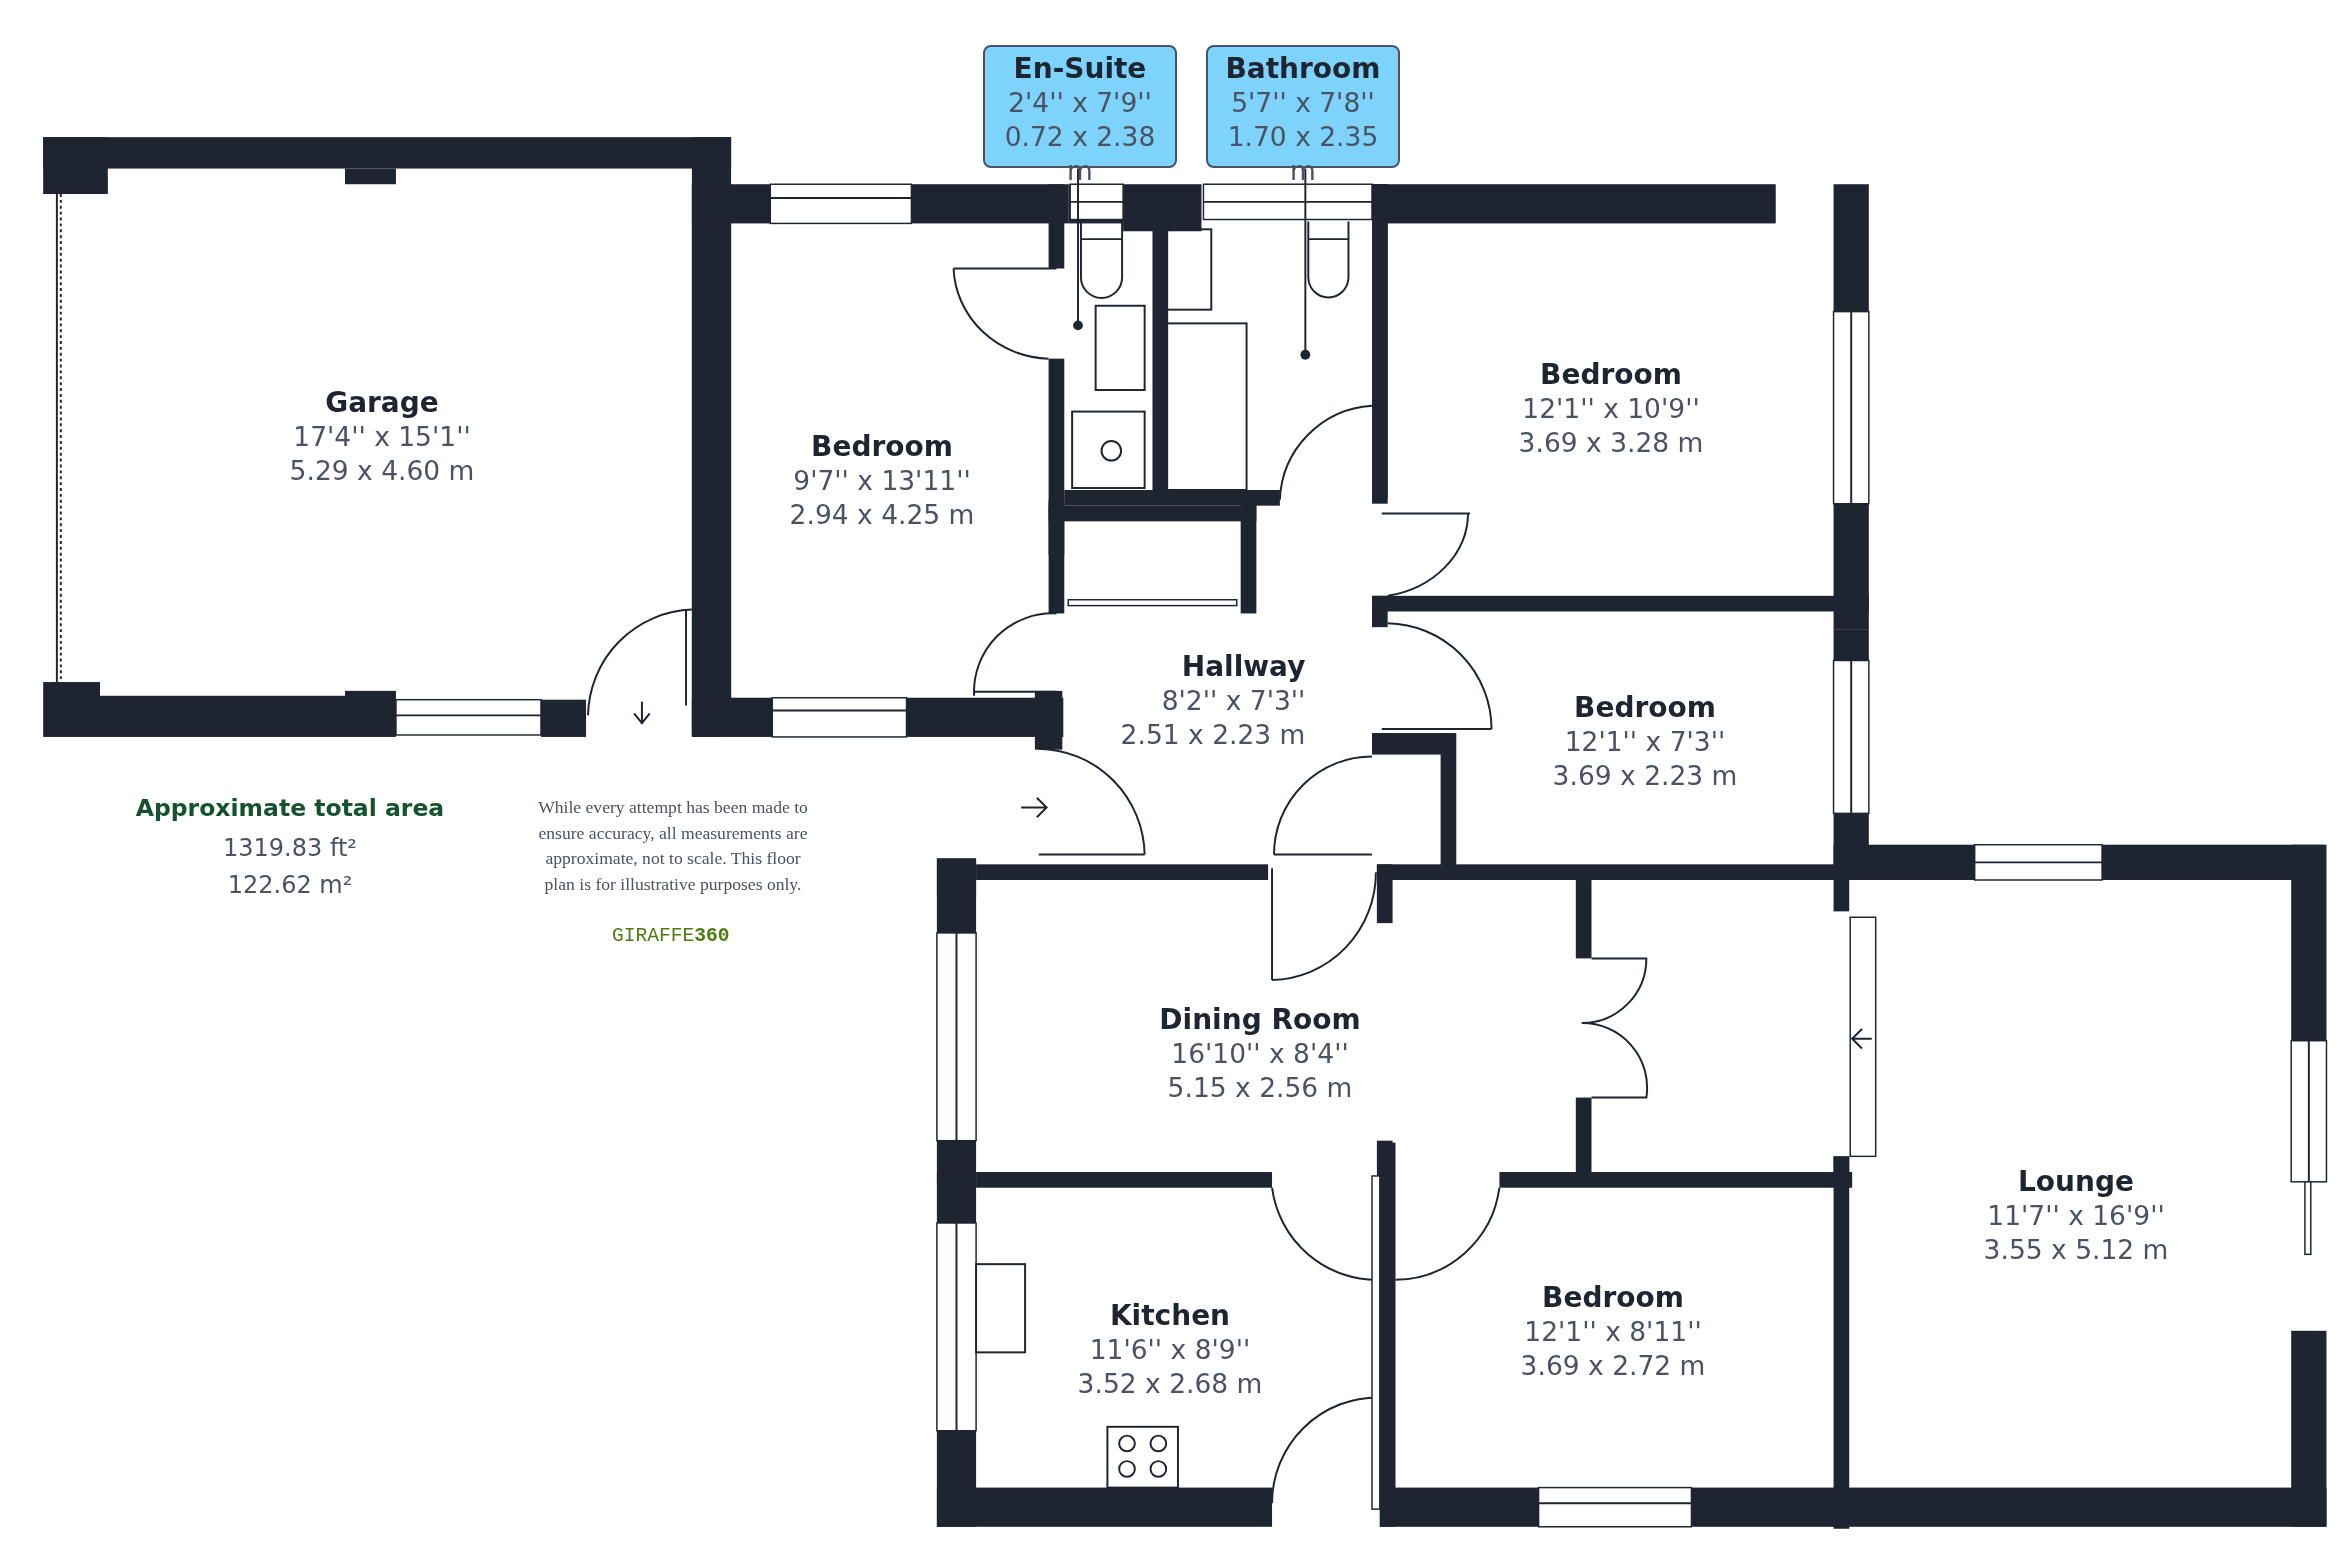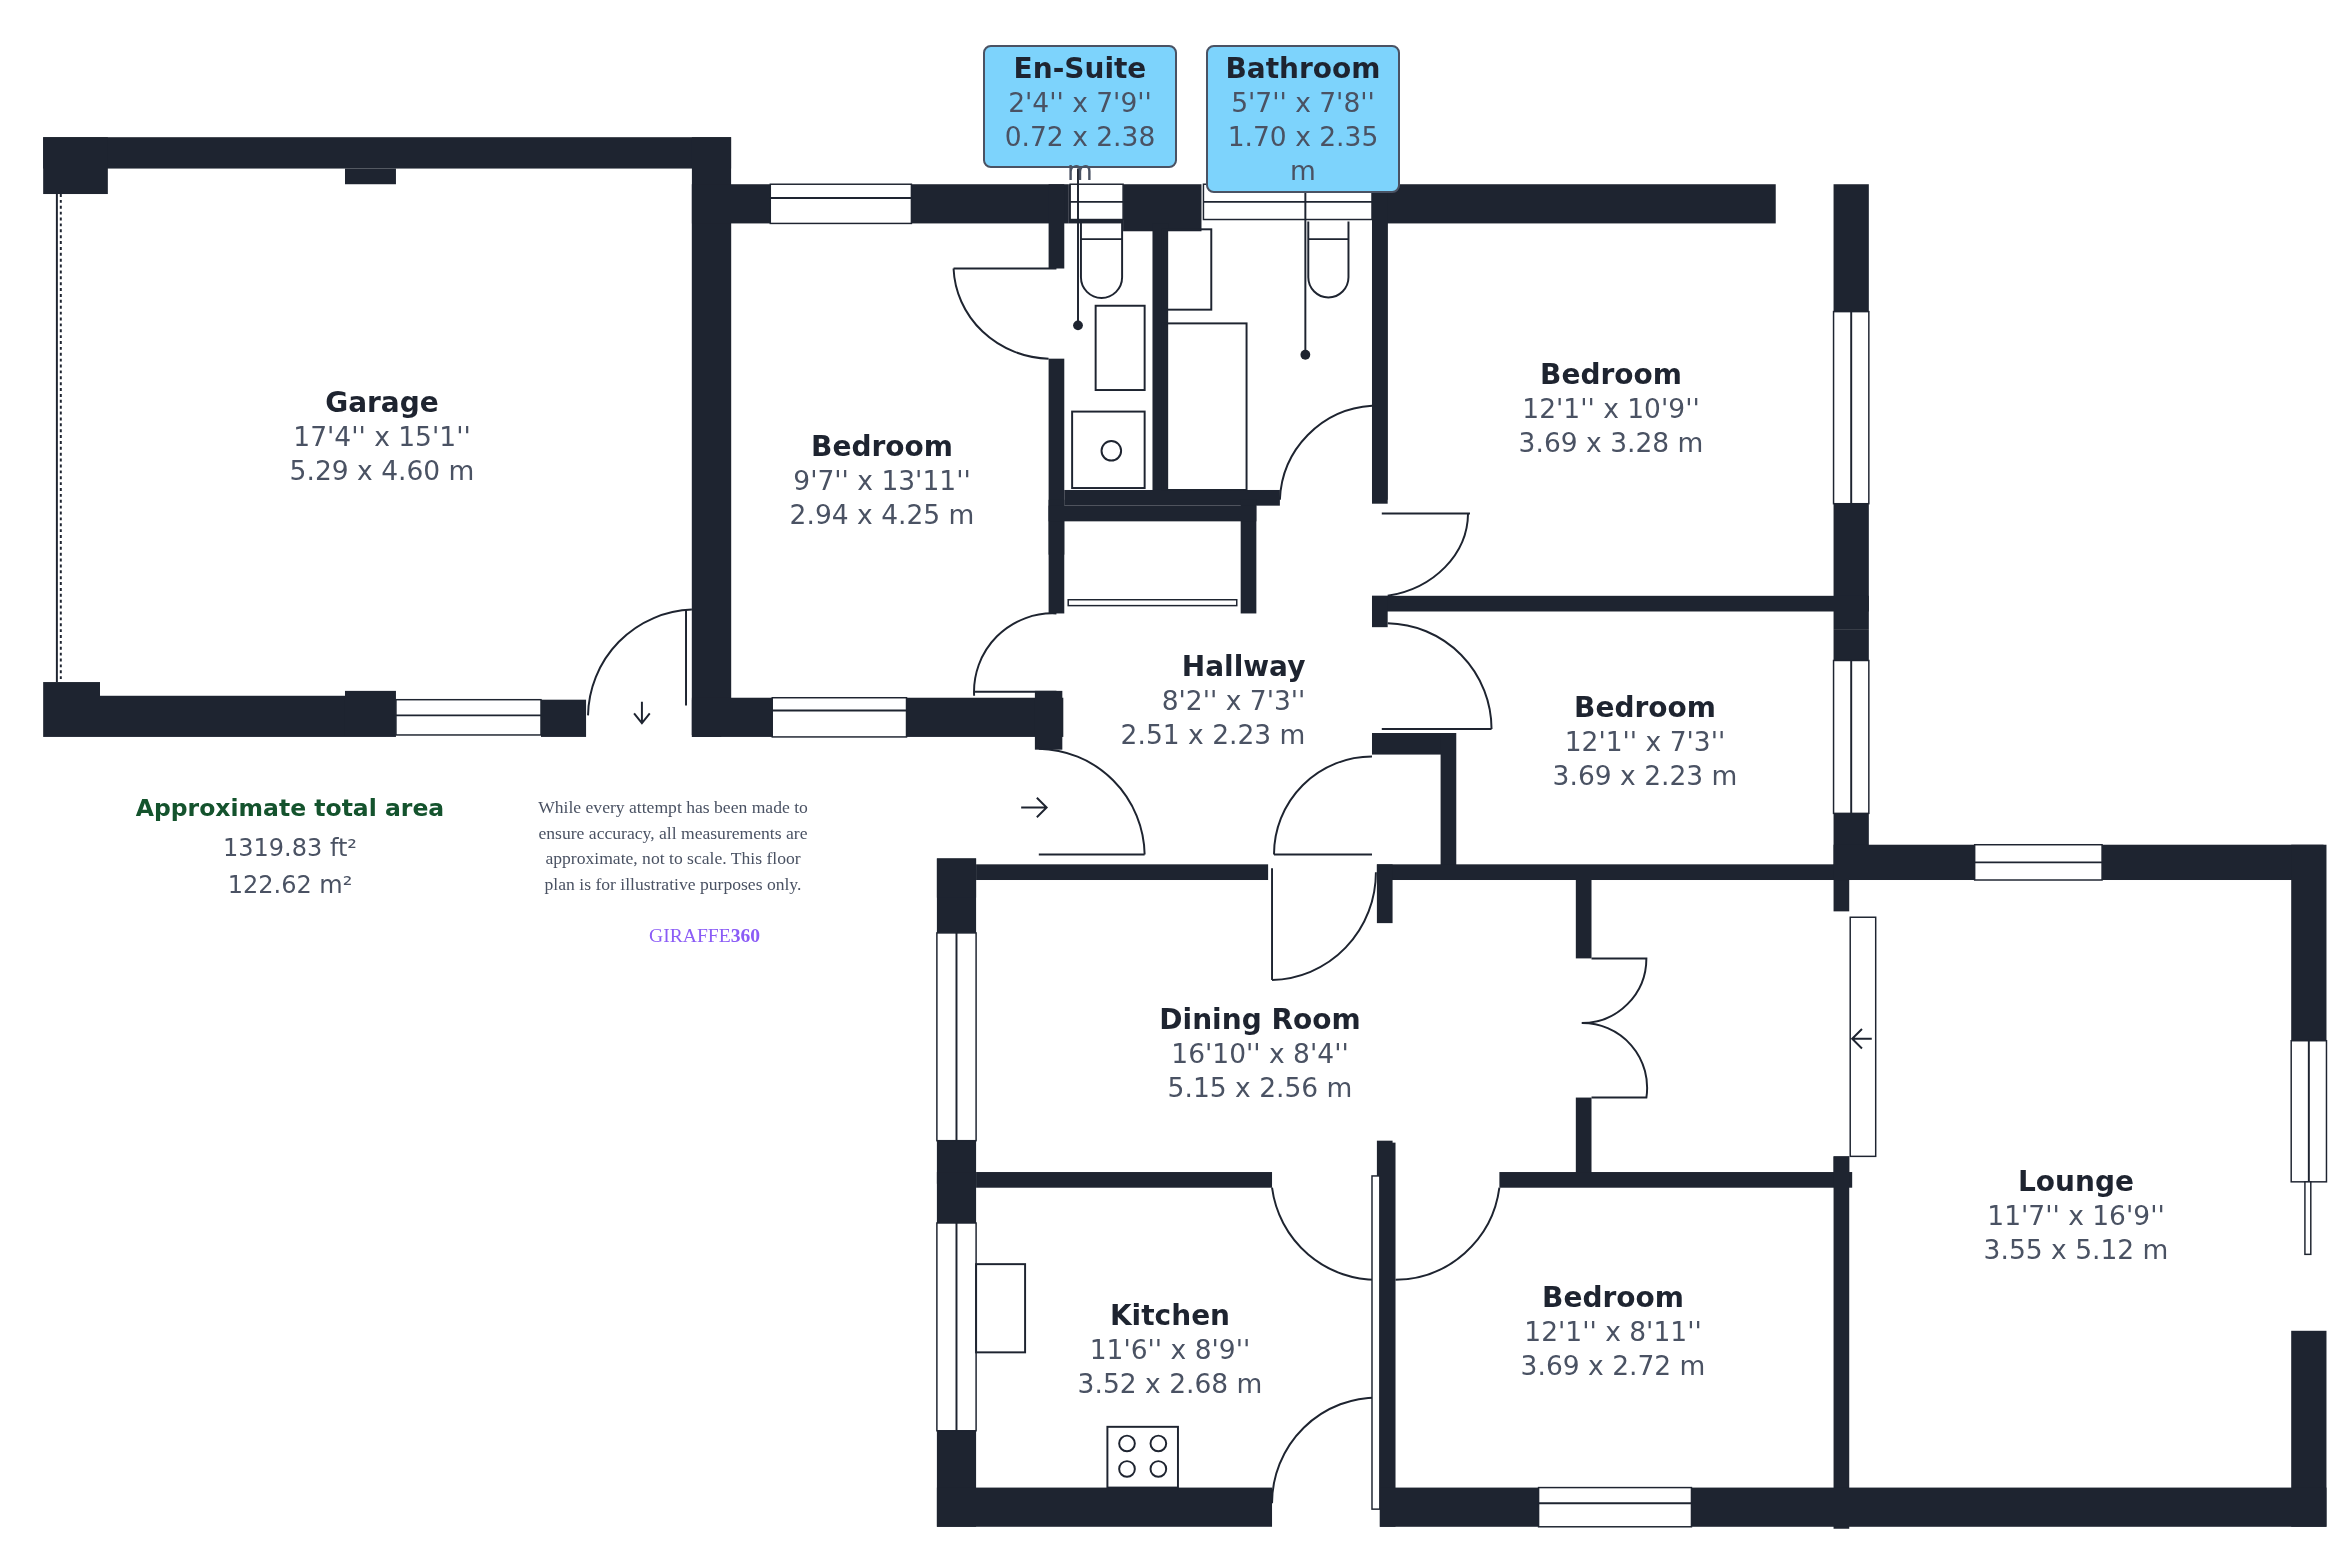--- a/index.html
+++ b/index.html
@@ -8,21 +8,21 @@
   .wall { fill:#1e2430; }
   .thin { fill:none; stroke:#1e2430; stroke-width:2; }
   .win { fill:#ffffff; stroke:#1e2430; stroke-width:1.5; }
   .label { position:absolute; text-align:center; transform:translateX(-50%); white-space:nowrap; }
   .room-name { font-weight:bold; color:#1e2430; font-size:28px; line-height:35px; }
   .room-dim { color:#4a5263; font-size:26.5px; line-height:34px; }
   .callout { position:absolute; border:2px solid #4a5263; border-radius:7.8px; background:#7dd3fc; text-align:center; padding:3.9px 7.8px; box-sizing:border-box; }
   .area-title { font-weight:bold; color:#14532d; font-size:23.5px; }
   .area-val { color:#4a5263; font-size:24px; line-height:37px; }
   .disclaimer { position:absolute; color:#4a5263; font-size:17.6px; line-height:25.5px; text-align:center; font-family:Liberation Serif, serif; }
-  .brand { position:absolute; color:#8b5cf6; font-size:19.6px; font-family:Liberation Serif, serif;margin-left:37px; }
+  .brand { position:absolute; color:#4d7c0f; font-size:19.6px; font-family:Liberation Mono, monospace; }
   .brand b { font-weight:bold; }
 </style>
 </head>
 <body>
 
 <svg class="plan" width="2352" height="1565" viewBox="0 0 2400 1597">
 
   <g>
     <rect class="wall" x="44" y="140" width="702" height="32"></rect>
     <rect class="wall" x="44" y="140" width="66" height="58"></rect>
@@ -201,21 +201,21 @@
   <div class="room-dim">9'7'' x 13'11''</div>
   <div class="room-dim">2.94 x 4.25 m</div>
 </div>
 
 <div class="callout" style="left:983px; top:45px; width:194px; height:123px;">
   <div class="room-name">En-Suite</div>
   <div class="room-dim">2'4'' x 7'9''</div>
   <div class="room-dim">0.72 x 2.38 m</div>
 </div>
 
-<div class="callout" style="left:1206px; top:45px; width:194px; height:148px;">
+<div class="callout" style="left:1206px; top:45px; width:194px; height:123px;">
   <div class="room-name">Bathroom</div>
   <div class="room-dim">5'7'' x 7'8''</div>
   <div class="room-dim">1.70 x 2.35 m</div>
 </div>
 
 <div class="label" style="left:1611px; top:357px;">
   <div class="room-name">Bedroom</div>
   <div class="room-dim">12'1'' x 10'9''</div>
   <div class="room-dim">3.69 x 3.28 m</div>
 </div>

